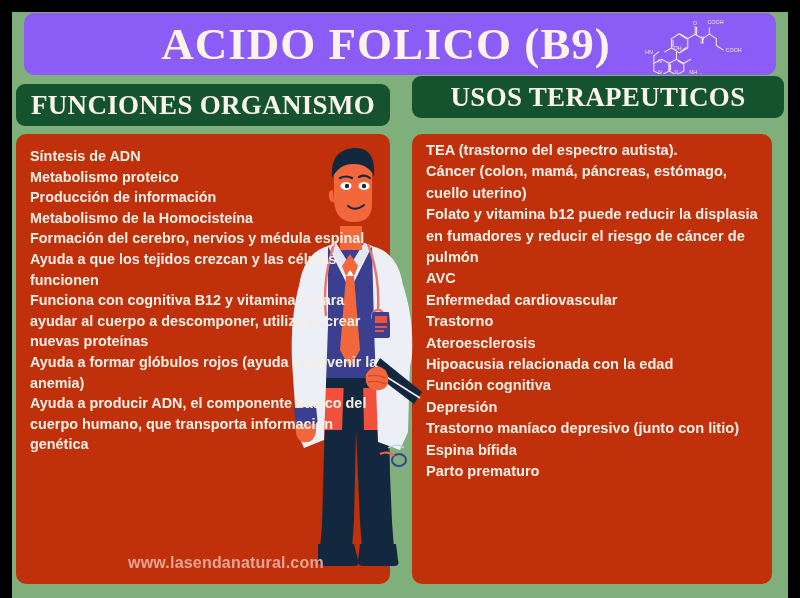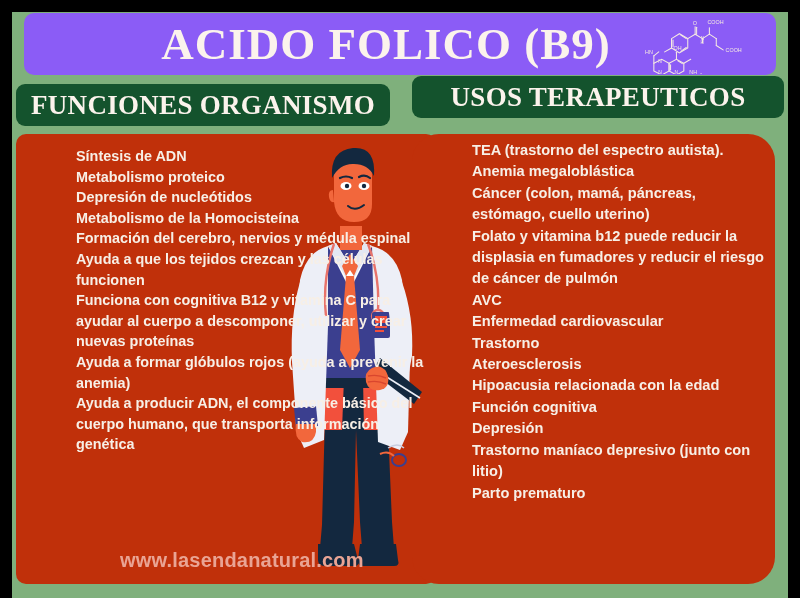--- a/index.html
+++ b/index.html
@@ -69,24 +69,23 @@
     color:#FBF3EC;
     white-space:nowrap;
     letter-spacing:0.3px;
   }
   
   .panel{
     position:absolute;
     background:#C0300A;
     border-radius:10px;
     overflow:hidden;
-    padding-left:46px;
   }
   .panel.left{ left:16px; top:134px; width:374px; height:450px; }
-  .panel.right{ left:412px; top:134px; width:317px; height:450px;border-radius:27px; }
+  .panel.right{ left:412px; top:134px; width:360px; height:450px; }
 
   .list{
     list-style:none;
     margin:0;
     padding:12px 0 0 0;
   }
   .list li{
     color:#F7EFE6;
     font-weight:bold;
     font-size:14.4px;
@@ -97,22 +96,22 @@
   }
   .panel.right .list{ padding-top:6px; }
   .panel.right .list li{
     font-size:14.6px;
     line-height:21.4px;
     padding-left:14px;
     padding-right:6px;
   }
   .watermark{
     position:absolute;
-    left:104px; bottom:12px;
-    font-size:20px;
+    left:112px; bottom:12px;
+    font-size:16px;
     font-weight:bold;
     color:#E9A494;
     letter-spacing:0.2px;
     z-index:4;
     white-space:nowrap;
   }
   
   .doctor{
     position:absolute;
     left:276px; top:130px;
@@ -182,45 +181,45 @@
   </div>
 
   <div class="col-head right">
     <span>USOS TERAPEUTICOS</span>
   </div>
 
   <div class="panel left">
     <ul class="list" id="left-list">
         <li>Síntesis de ADN</li>
         <li>Metabolismo proteico</li>
-        <li>Depresión de nucleótidos</li>
+        <li>Producción de información</li>
         <li>Metabolismo de la Homocisteína</li>
         <li>Formación del cerebro, nervios y médula espinal</li>
         <li>Ayuda a que los tejidos crezcan y las células funcionen</li>
         <li>Funciona con cognitiva B12 y vitamina C para ayudar al cuerpo a descomponer, utilizar y crear nuevas proteínas</li>
         <li>Ayuda a formar glóbulos rojos (ayuda a prevenir la anemia)</li>
         <li>Ayuda a producir ADN, el componente básico del cuerpo humano, que transporta información genética</li>
       </ul>
     <div class="watermark">www.lasendanatural.com</div>
   </div>
 
   <div class="panel right">
     <ul class="list" id="right-list">
         <li>TEA (trastorno del espectro autista).</li>
-        <li>Anemia megaloblástica</li>
         <li>Cáncer (colon, mamá, páncreas, estómago, cuello uterino)</li>
         <li>Folato y vitamina b12 puede reducir la displasia en  fumadores y reducir el riesgo de cáncer de pulmón</li>
         <li>AVC</li>
         <li>Enfermedad cardiovascular</li>
         <li>Trastorno</li>
         <li>Ateroesclerosis</li>
         <li>Hipoacusia relacionada con la edad</li>
         <li>Función cognitiva</li>
         <li>Depresión</li>
         <li>Trastorno maníaco depresivo (junto con litio)</li>
+        <li>Espina bífida</li>
         <li>Parto prematuro</li>
       </ul>
   </div>
 
   <svg class="doctor" viewBox="0 0 150 450" xmlns="http://www.w3.org/2000/svg">
 
     <path d="M50 250 L46 395 L44 418 L76 418 L78 392 L80 300 L84 392 L86 418 L118 418 L116 392 L110 250 Z" fill="#13283F"></path>
 
     <path d="M42 414 L42 430 Q42 436 50 436 L78 436 Q84 436 82 430 L78 414 Z" fill="#13283F"></path>
     <path d="M84 414 L82 430 Q81 436 88 436 L118 436 Q124 436 122 430 L120 414 Z" fill="#13283F"></path>

